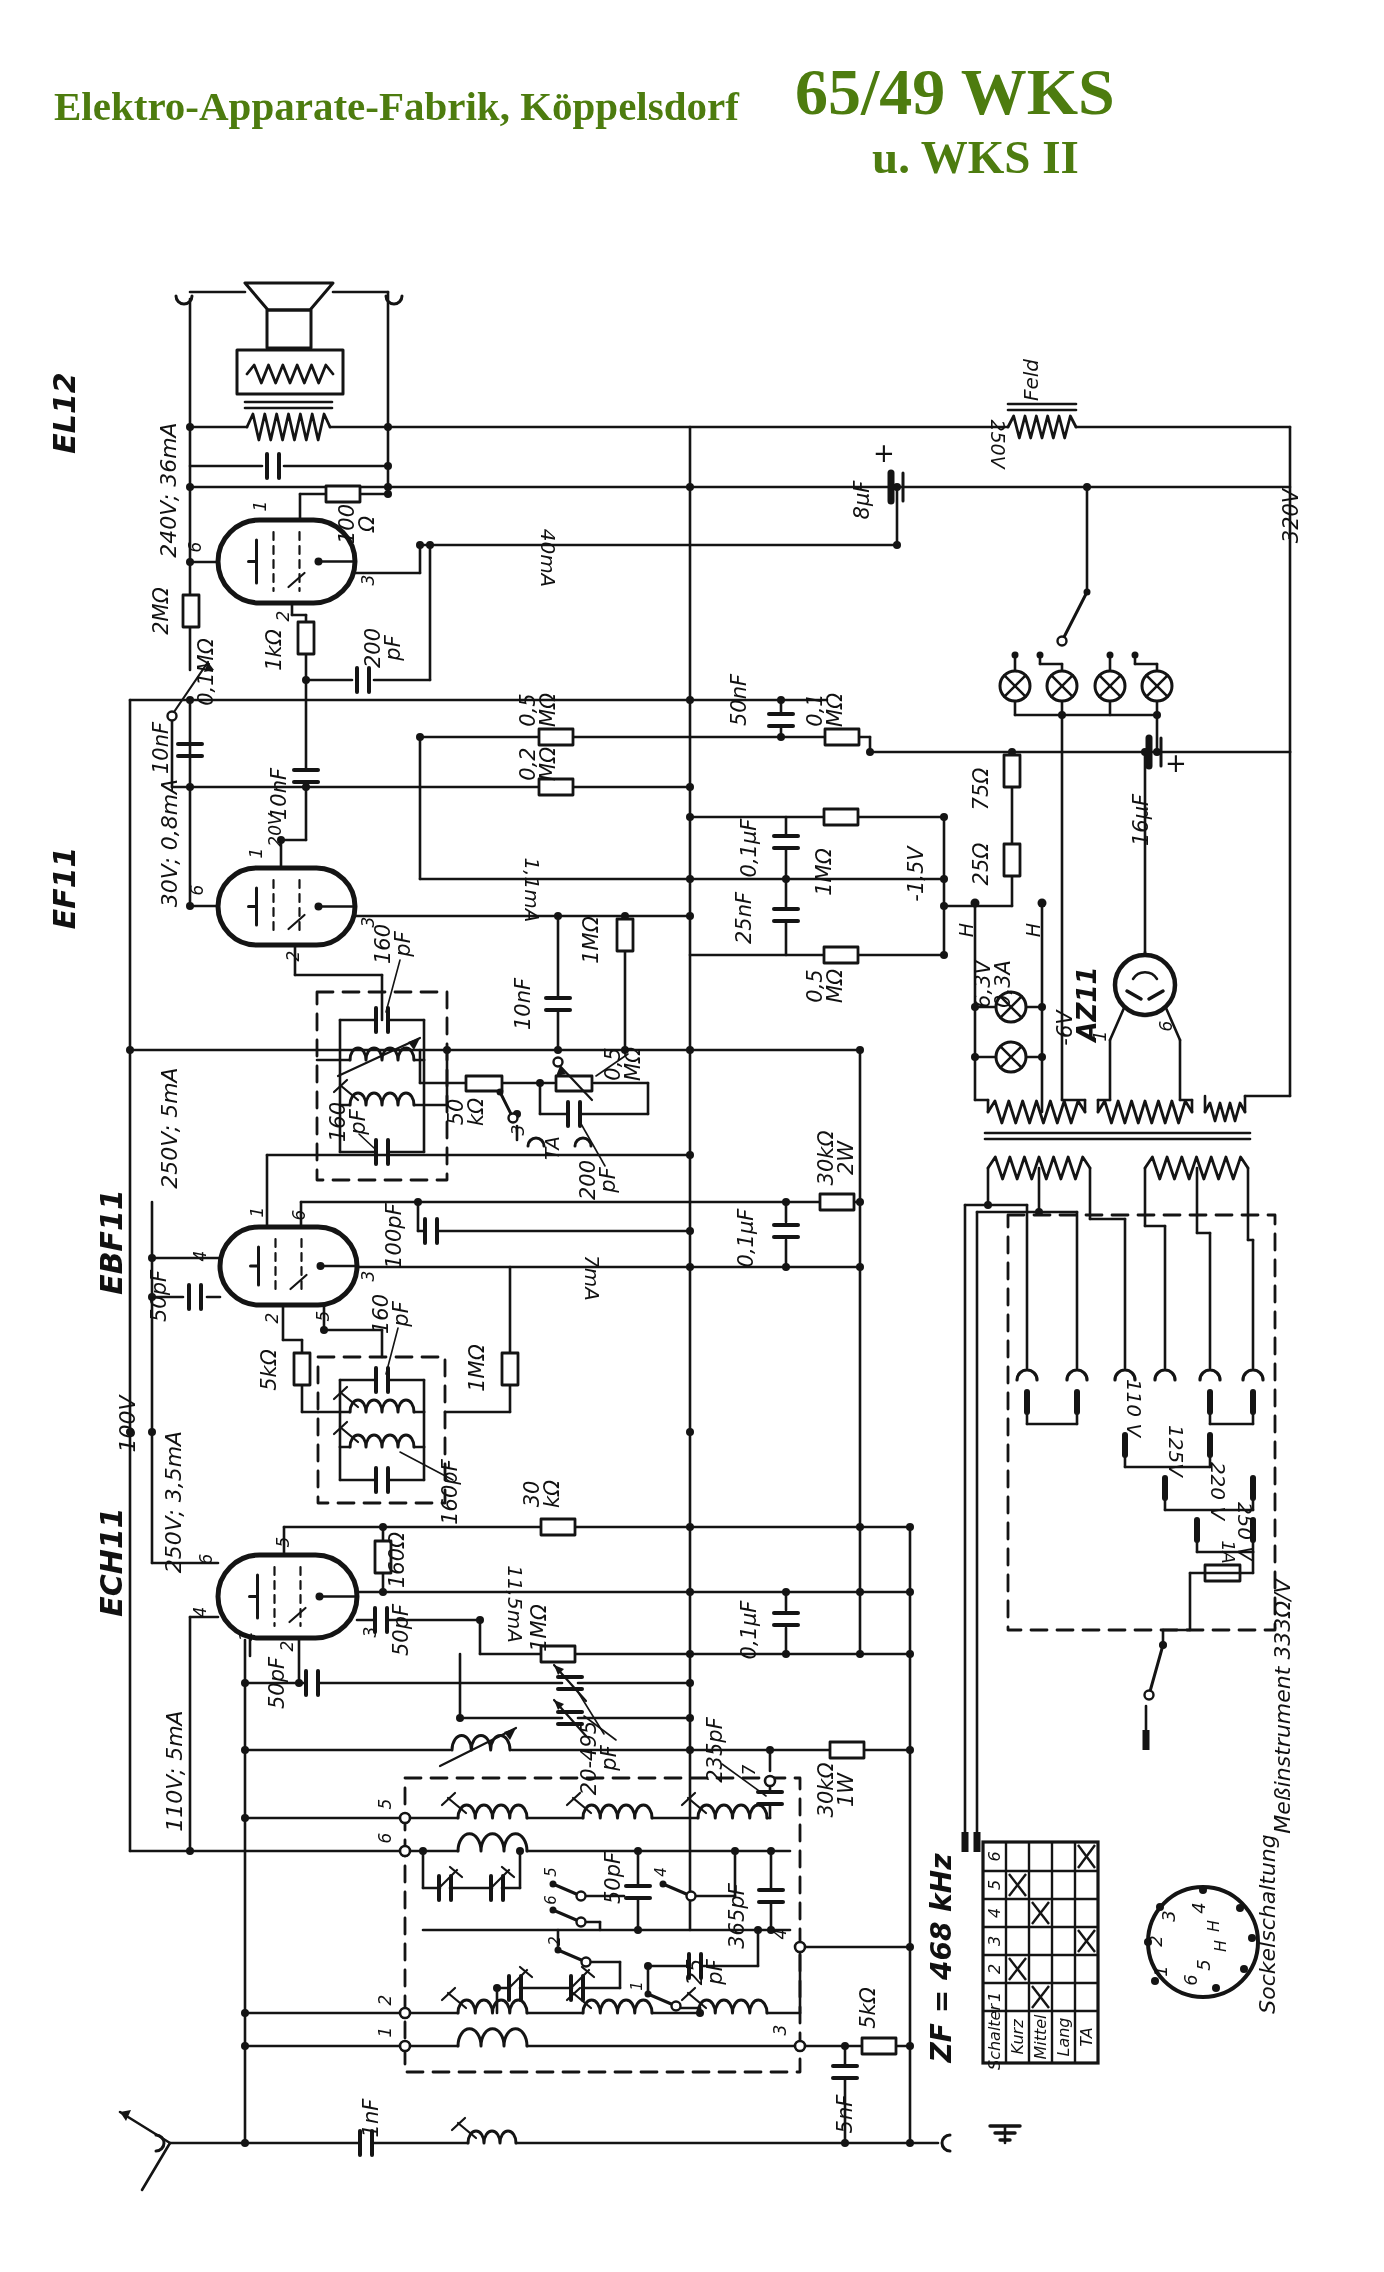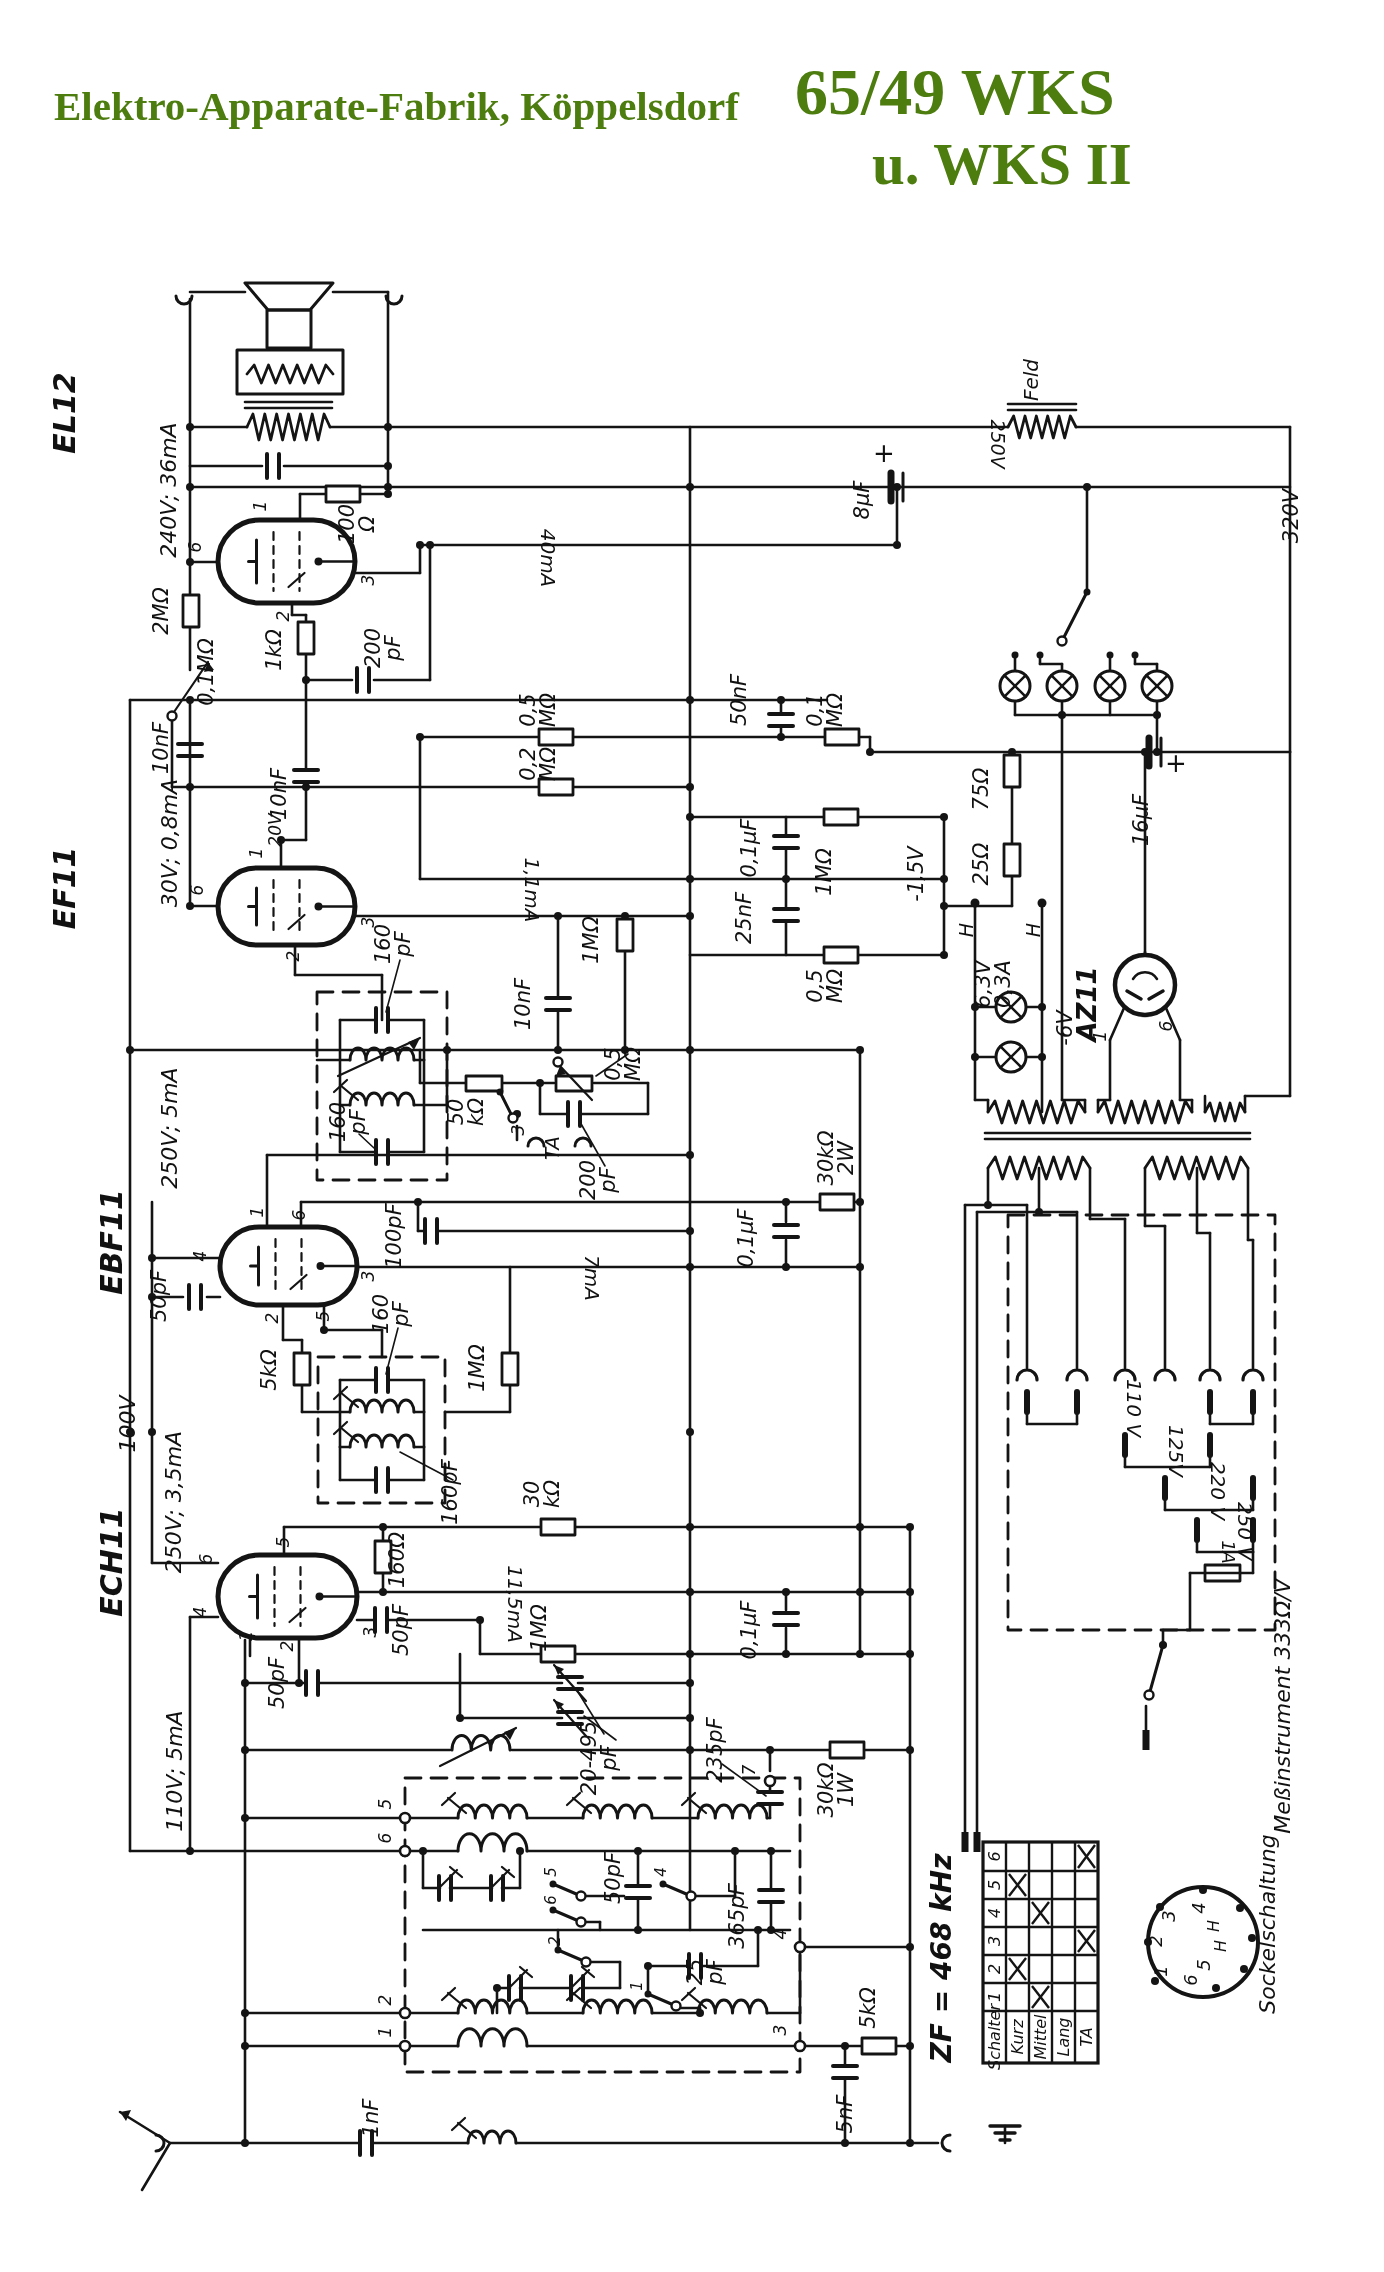--- a/index.html
+++ b/index.html
@@ -4,21 +4,21 @@
 <style>
   html,body{margin:0;padding:0;background:#cfcfcf;}
   .page{position:relative;width:1384px;height:2272px;background:#ffffff;overflow:hidden;
         font-family:"Liberation Sans",sans-serif;}
   .titleblock{position:absolute;left:0;top:16px;width:100%;height:220px;color:#4d7c0f;}
   .maker{position:absolute;left:54px;top:66px;font-family:"Liberation Serif",serif;
          font-weight:bold;font-size:41px;letter-spacing:0px;white-space:nowrap;}
   .model{position:absolute;left:795px;top:38px;font-family:"Liberation Serif",serif;
          font-weight:bold;font-size:66px;white-space:nowrap;}
   .model2{position:absolute;left:872px;top:114px;font-family:"Liberation Serif",serif;
-          font-weight:bold;font-size:59px;white-space:nowrap;}
+          font-weight:bold;font-size:47px;white-space:nowrap;}
   svg{position:absolute;left:0;top:0;}
   svg text{fill:#111;font-family:"DejaVu Sans",sans-serif;font-style:italic;font-weight:500;}
   svg text.b{font-weight:bold;}
 </style>
 </head>
 <body>
 
 <div class="page">
   <div class="titleblock">
     <div class="maker">Elektro-Apparate-Fabrik, Köppelsdorf</div>

